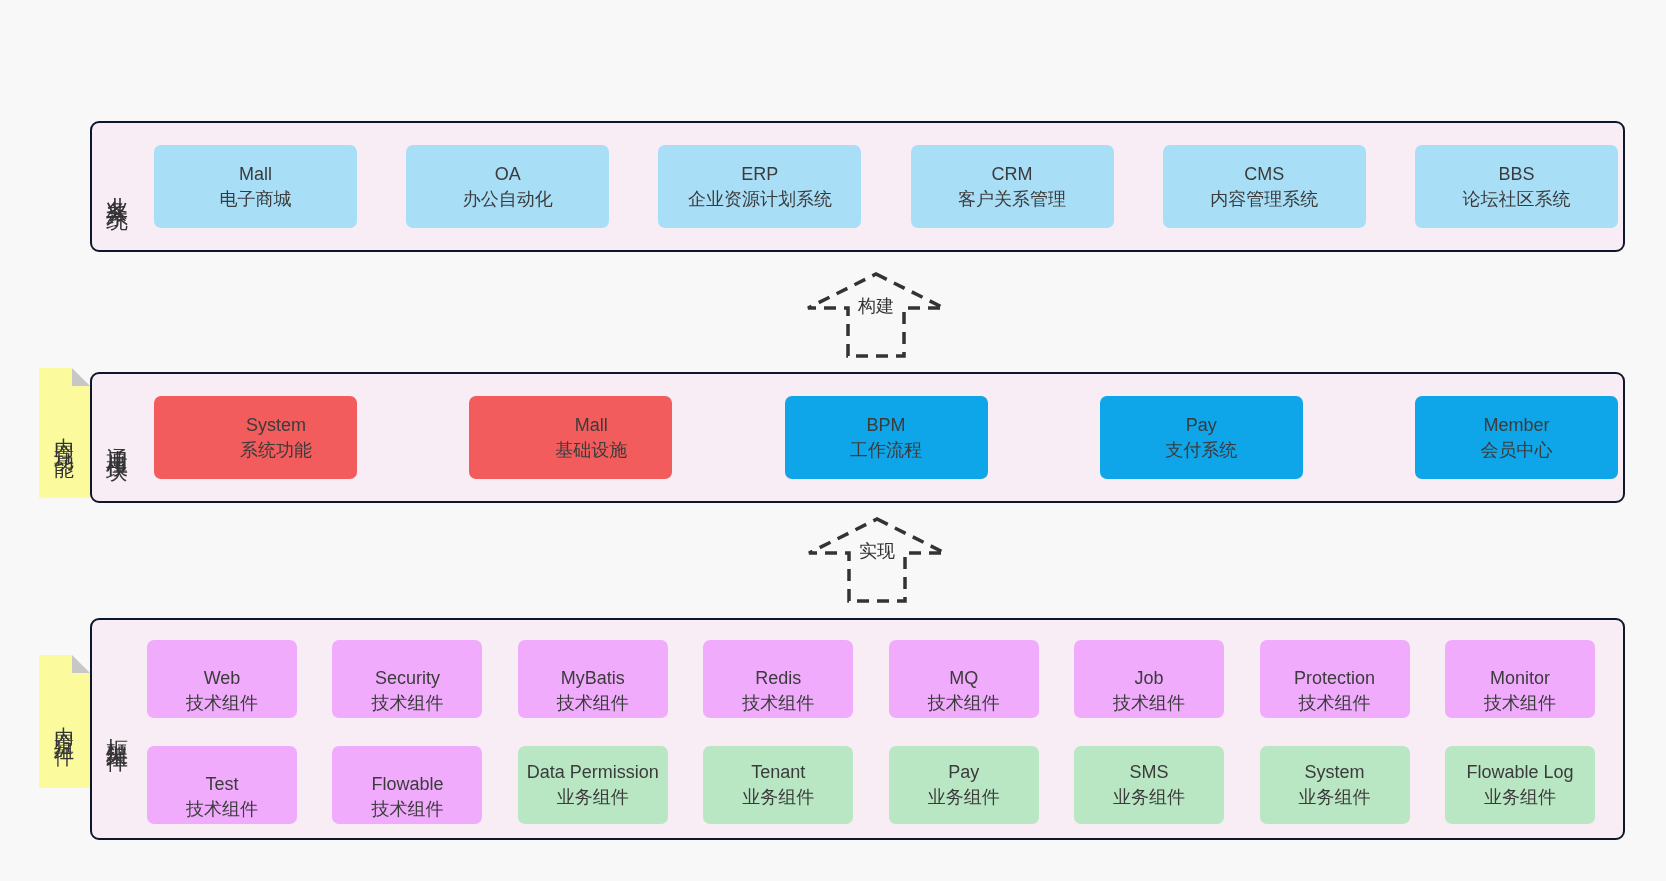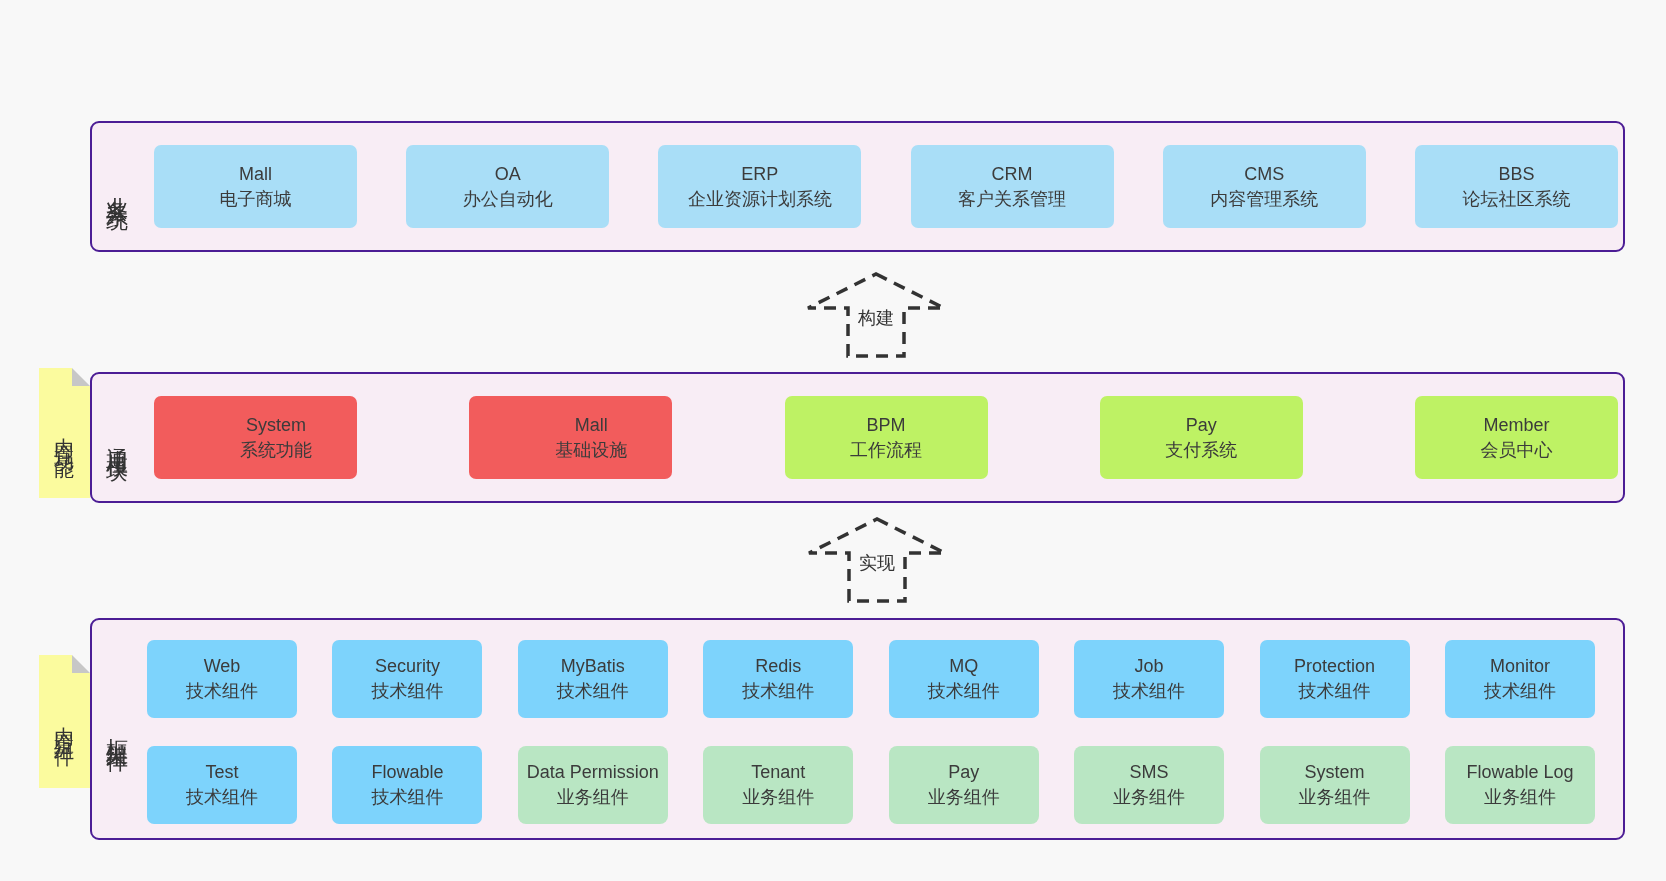--- a/index.html
+++ b/index.html
@@ -4,21 +4,21 @@
 <style>
   html,body{margin:0;padding:0;}
   body{
     width:1666px;height:881px;position:relative;overflow:hidden;
     background:#f8f8f8;
     font-family:"Liberation Sans","DejaVu Sans",sans-serif;
     color:#3a3a3a;
   }
   .band{
     position:absolute;left:90px;width:1535px;
-    background:#f8edf5;border:2px solid #4c1d95;border-radius:9px;
+    background:#f8edf5;border:2px solid #0f172a;border-radius:9px;
     box-sizing:border-box;z-index:2;
   }
   .band-1{top:121px;height:131px;}
   .band-2{top:372px;height:131px;}
   .band-3{top:618px;height:222px;}
   .band-label{
     position:absolute;left:14px;top:50%;transform:translateY(-50%);
     writing-mode:vertical-rl;text-orientation:upright;
     font-size:22px;letter-spacing:4px;color:#333;line-height:1;
   }
@@ -33,23 +33,23 @@
     justify-content:space-between;row-gap:28px;
   }
   .grid8 .box{width:150px;height:78px;}
   .box{
     border-radius:7px;box-sizing:border-box;padding:2px 4px;
     display:flex;flex-direction:column;justify-content:center;align-items:center;
     text-align:center;font-size:18px;line-height:1.38;color:#3b3b3b;
   }
   .blue{background:#a9def7;}
   .red{background:#f25c5c;padding-left:45px;}
-  .pink{background:#bef264;}
-  .green{background:#7dd3fc;}
-  .lightgreen{background:#b9e6c3;border-radius:8px;}
+  .pink{background:#0ea5e9;}
+  .green{background:#f0abfc;justify-content:flex-end;}
+  .lightgreen{background:#b9e6c3;}
   .sticky{
     position:absolute;left:39px;width:51px;background:#fbfb9e;z-index:1;
     display:flex;align-items:center;justify-content:center;
   }
   .sticky-2{top:368px;height:130px;}
   .sticky-3{top:655px;height:133px;}
   .sticky .fold{
     position:absolute;top:0;right:0;width:0;height:0;
     border-style:solid;border-width:9px;
     border-color:#f8f8f8 #f8f8f8 #c7c7c7 #c7c7c7;
@@ -57,21 +57,21 @@
   .sticky .v-text{
     writing-mode:vertical-rl;text-orientation:upright;
     font-size:20px;letter-spacing:7px;color:#333;line-height:1;
     padding-top:6px;
   }
   .arrow{position:absolute;width:140px;height:86px;z-index:3;}
   .arrow-1{left:806px;top:272px;}
   .arrow-2{left:807px;top:517px;}
   .arrow svg{display:block;width:140px;height:86px;}
   .arrow-label{
-    position:absolute;left:50%;top:46px;transform:translate(-50%,-50%);
+    position:absolute;left:50%;top:34px;transform:translate(-50%,-50%);
     background:#f8f8f8;padding:1px 4px;font-size:18px;color:#333;
     white-space:nowrap;
   }
 </style>
 </head>
 <body>
 
 <section class="band band-1">
   <div class="band-label">业务系统</div>
   <div class="row6">

